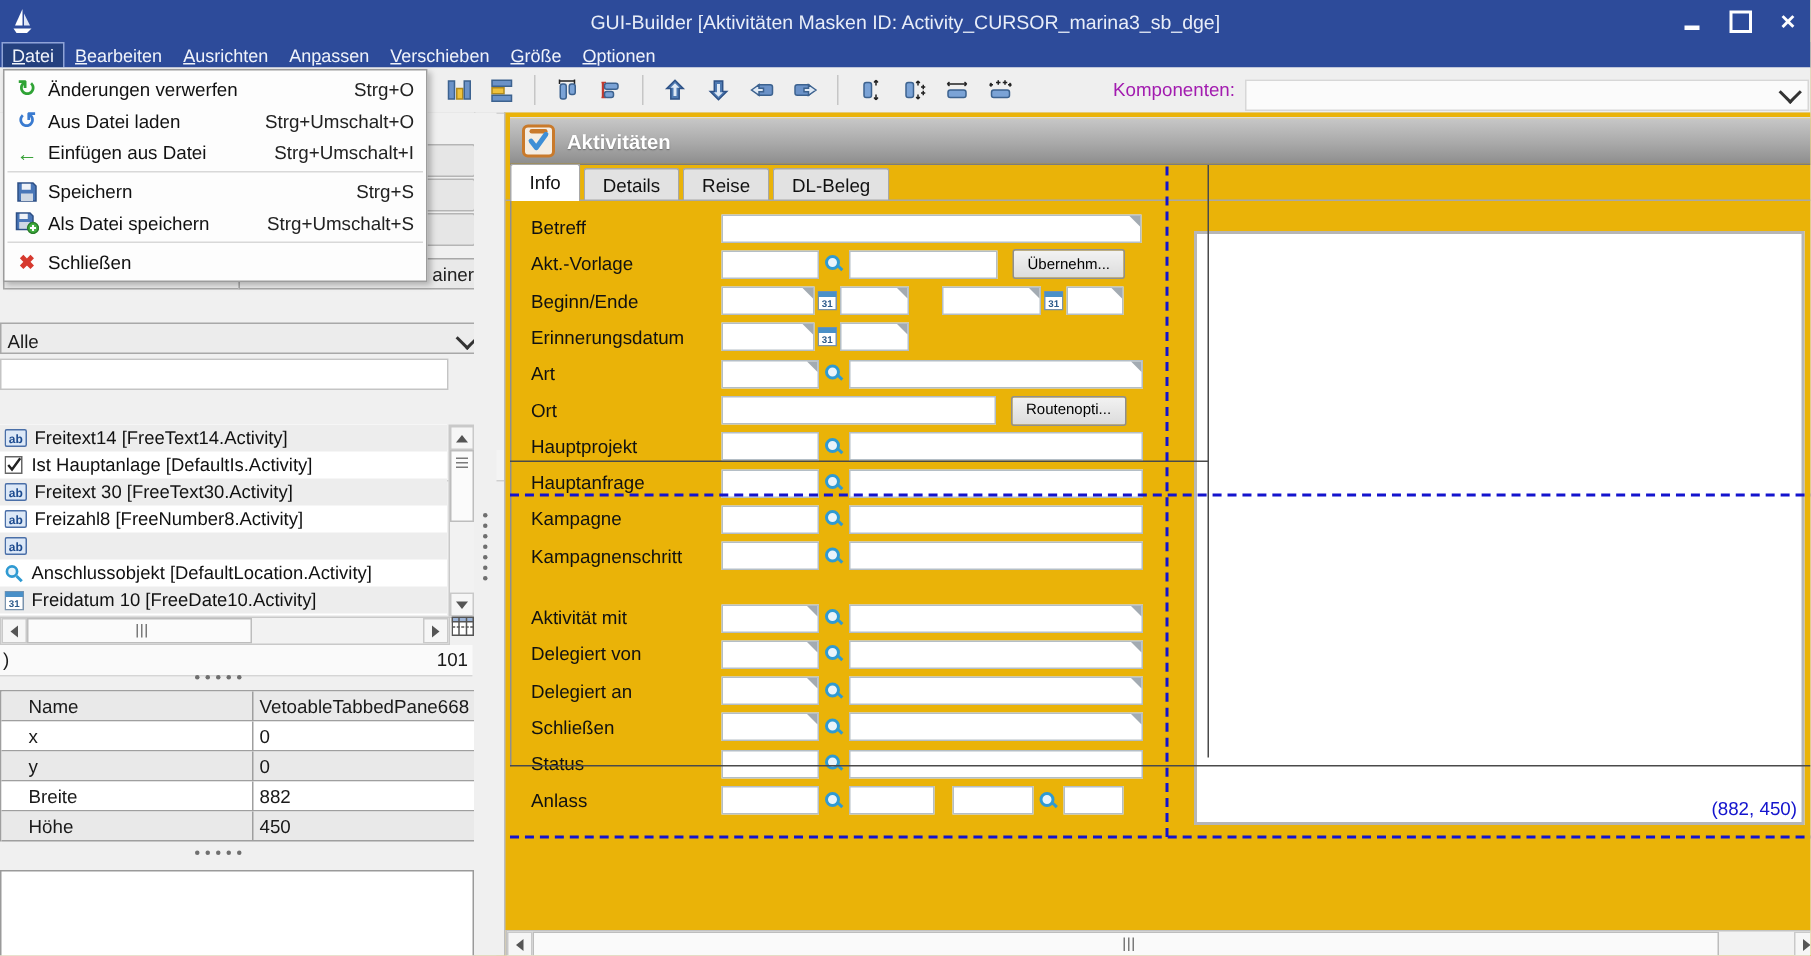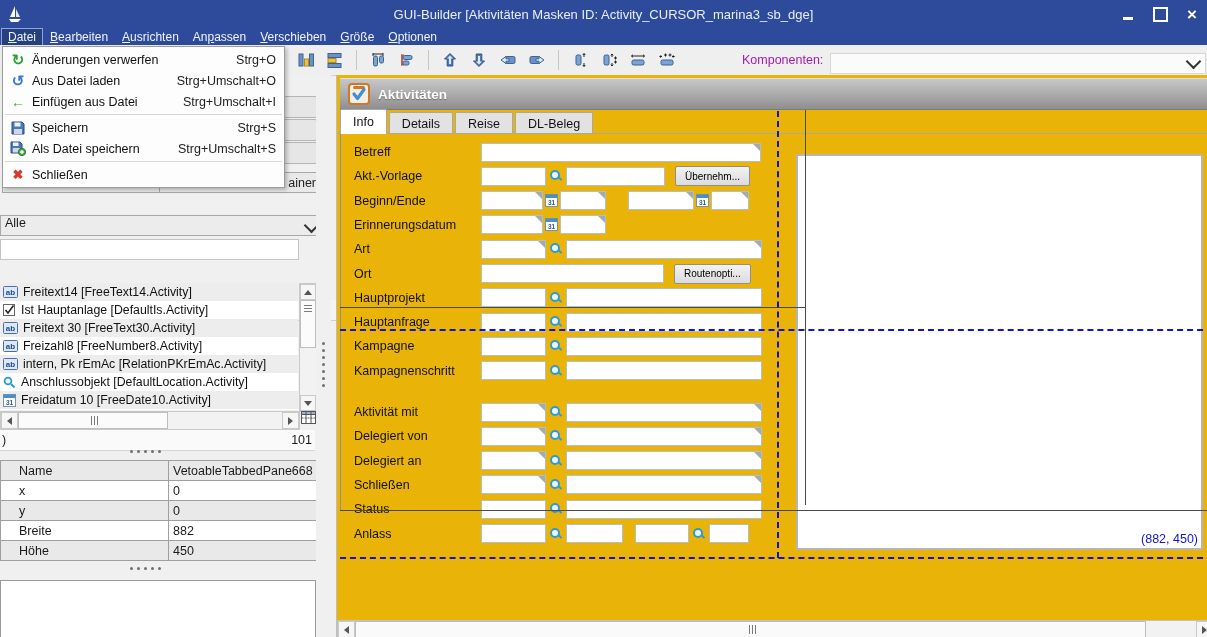--- a/index.html
+++ b/index.html
@@ -33,21 +33,21 @@
   .komp-combo{position:absolute;left:830px;top:53px;width:374px;height:19px;background:#fbfbfb;border:1px solid #d7d7d7;}
   .chev{width:9px;height:9px;border-right:2px solid #333;border-bottom:2px solid #333;transform:rotate(45deg);display:inline-block;}
   .komp-combo .chev{position:absolute;right:6px;top:2px;}
 
   
   .left-panel{left:0;top:75px;width:316px;height:562px;background:#f0f0f0;border-right:1px solid #9a9a9a;}
   .hid-row{position:absolute;left:2px;height:20px;background:#e6e6e6;border:1px solid #b5b5b5;border-radius:2px;}
   .ainer-row{position:absolute;top:97px;height:19px;background:#e9e9e9;border:1px solid #a8a8a8;
              display:flex;align-items:center;justify-content:flex-end;padding-right:3px;color:#222;font-size:12.5px;overflow:hidden;}
   .alle-combo{position:absolute;left:0;top:140px;width:315px;height:19px;background:#ececec;border:1px solid #a8a8a8;
-              display:flex;align-items:flex-start;padding:0 4px;font-size:12.5px;}
+              display:flex;align-items:flex-end;padding:0 4px;font-size:12.5px;}
   .alle-combo .chev{position:absolute;right:7px;top:4px;}
   .filter-input{position:absolute;left:0;top:164px;width:297px;height:19px;background:#fff;border:1px solid #c4c4c4;}
   .feld-header{position:absolute;left:0;top:186px;width:298px;height:20px;background:#f4f4f4;border-bottom:1px solid #cfcfcf;
                display:flex;align-items:center;justify-content:flex-end;padding-right:56px;font-size:12.5px;color:#111;margin-top:39px;}
   .field-list{position:absolute;left:0;top:208px;width:298px;height:127px;background:#fff;overflow:hidden;}
   .f-row{height:18px;display:flex;align-items:center;gap:5px;padding-left:3px;white-space:nowrap;font-size:12.3px;color:#111;}
   .f-row.odd{background:#ededed;}
   .vscroll{position:absolute;left:299px;top:208px;width:16px;height:127px;background:#f2f2f2;border:1px solid #c9c9c9;}
   .vs-btn{position:absolute;left:0;width:14px;height:14px;background:#f6f6f6;border:1px solid #c9c9c9;display:flex;align-items:center;justify-content:center;}
   .tri-up{width:0;height:0;border-left:4px solid transparent;border-right:4px solid transparent;border-bottom:5px solid #555;}
@@ -318,21 +318,20 @@
           </span>
     <span>Freizahl8 [FreeNumber8.Activity]</span>
         </div>
         <div class="f-row odd">
           <span style="display:flex;align-items:center;">
             <svg width="15" height="12" viewBox="0 0 15 12">
               <rect x="0.5" y="0.5" width="14" height="11" rx="1" fill="#dce8f7" stroke="#4a6fa8"></rect>
               <text x="7.5" y="9" font-size="8" font-family="Liberation Sans,sans-serif" fill="#1d4b8f" text-anchor="middle" font-weight="bold">ab</text>
             </svg>
           </span>
-    <span>intern, Pk rEmAc [RelationPKrEmAc.Activity]</span>
         </div>
         <div class="f-row">
           <span style="display:flex;align-items:center;">
             <svg width="13" height="13" viewBox="0 0 13 13">
               <circle cx="5" cy="5" r="3.4" fill="#eaf4fb" stroke="#2f9ad2" stroke-width="1.8"></circle>
               <line x1="8" y1="8" x2="11.5" y2="11.5" stroke="#2f9ad2" stroke-width="2"></line>
             </svg>
           </span>
     <span>Anschlussobjekt [DefaultLocation.Activity]</span>
         </div>

